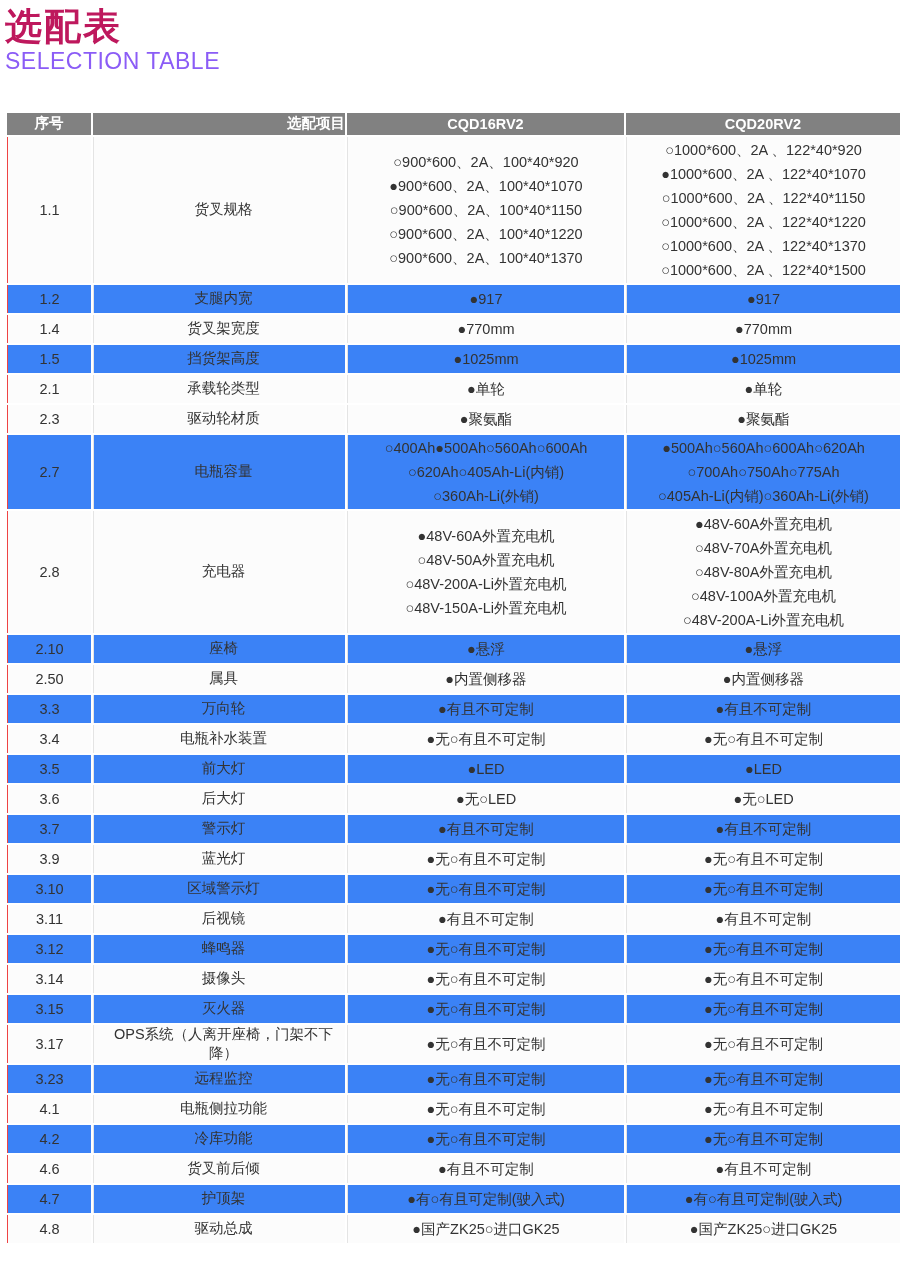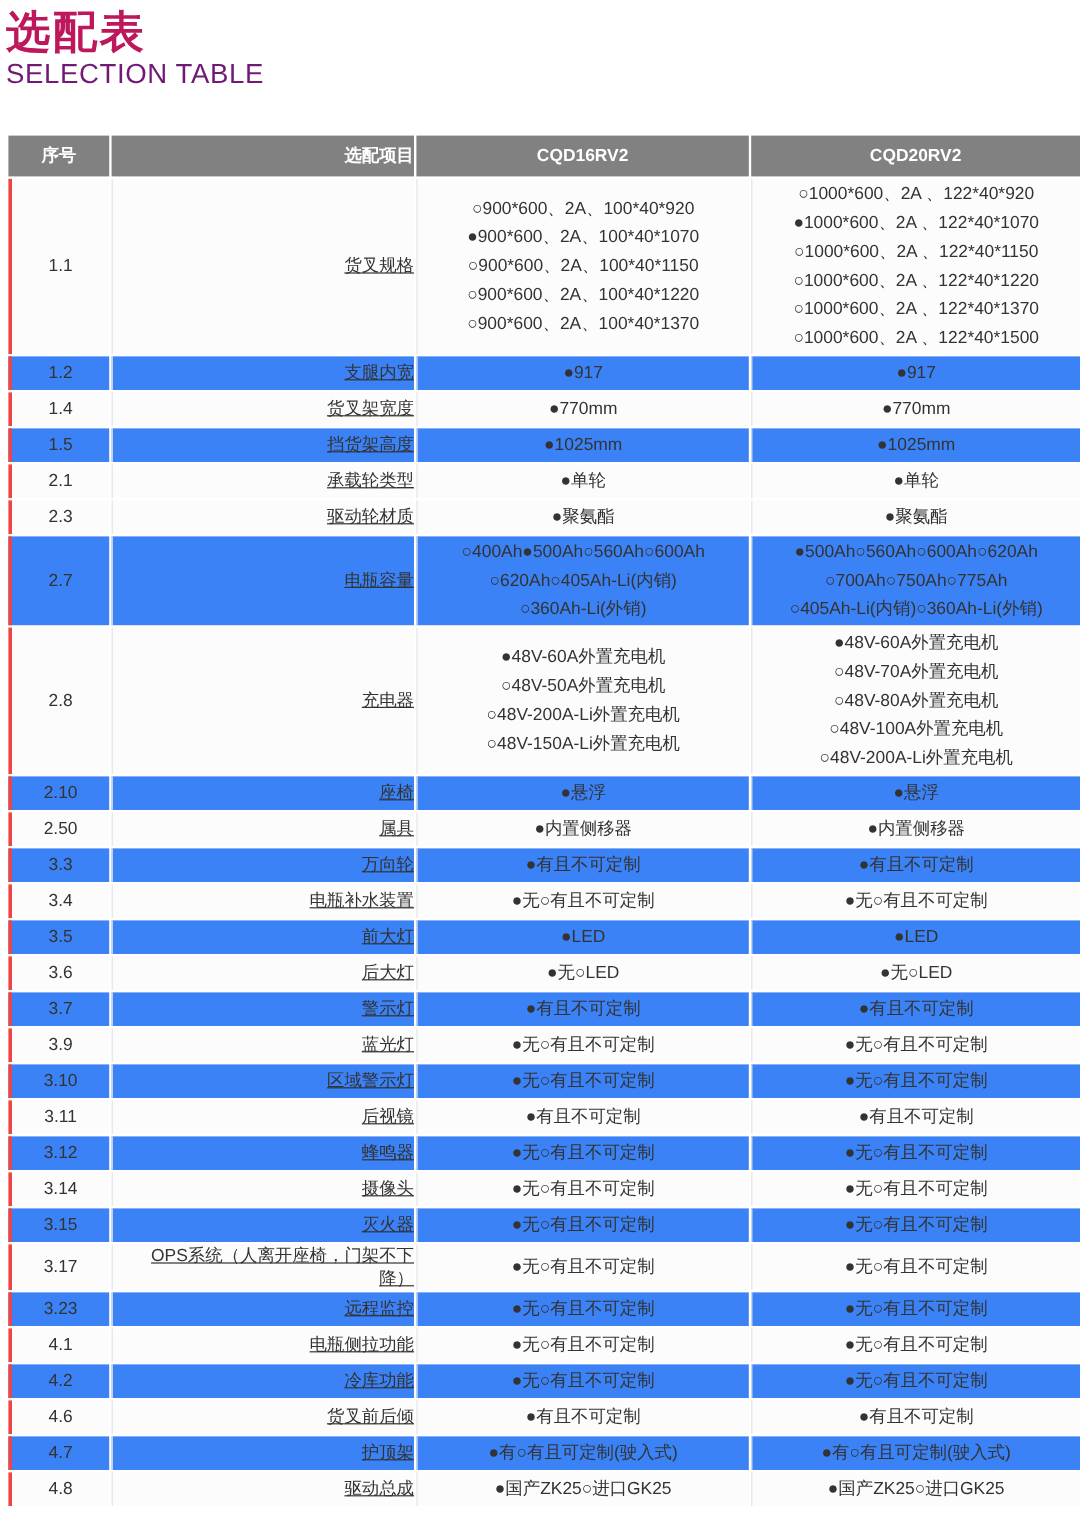--- a/index.html
+++ b/index.html
@@ -6,40 +6,40 @@
   body{
     width:900px;height:1269px;overflow:hidden;background:#ffffff;
     font-family:"Liberation Sans","DejaVu Sans",sans-serif;
   }
   .page{padding:6px 2px 0 5px;}
   .title{
     color:#be185d;font-size:37px;font-weight:bold;line-height:1.15;
     margin:0;letter-spacing:2px;
   }
   .subtitle{
-    color:#701a75;font-size:23px;line-height:1.1;margin:0;letter-spacing:0.5px;
+    color:#8b5cf6;font-size:23px;line-height:1.1;margin:0;letter-spacing:0.5px;
   }
   table.sel{
     border-collapse:separate;border-spacing:2px;table-layout:fixed;
     width:893px;margin-top:37px;
   }
   thead th{
     background:#818181;color:#ffffff;font-weight:bold;font-size:14.5px;
-    height:34px;padding:0;text-align:center;
+    height:22px;padding:0;text-align:center;
   }
   thead th.h-item{text-align:right;padding-left:0;}
   tbody td{
     height:26px;font-size:14.5px;color:#333333;padding:0;vertical-align:middle;
   }
   tr.odd td{background:#fcfcfc;}
   tr.even td{background:#3b82f6;}
   tbody td + td{border-left:1px solid #e4e4e4;}
-  tbody tr td:first-child{border-left:3px solid #ef4444;}
+  tbody tr td:first-child{border-left:1px solid #ef4444;}
   td.c-no{text-align:center;}
-  td.c-item{text-align:right;padding-left:8px;text-decoration:underline;}
+  td.c-item{text-align:center;padding-left:8px;}
   td.c-val{text-align:center;white-space:pre-line;line-height:24px;padding:1px 0;}
 </style>
 </head>
 <body>
 
 <div class="page">
   <h1 class="title">选配表</h1>
   <div class="subtitle">SELECTION TABLE</div>
 
   <table class="sel">

